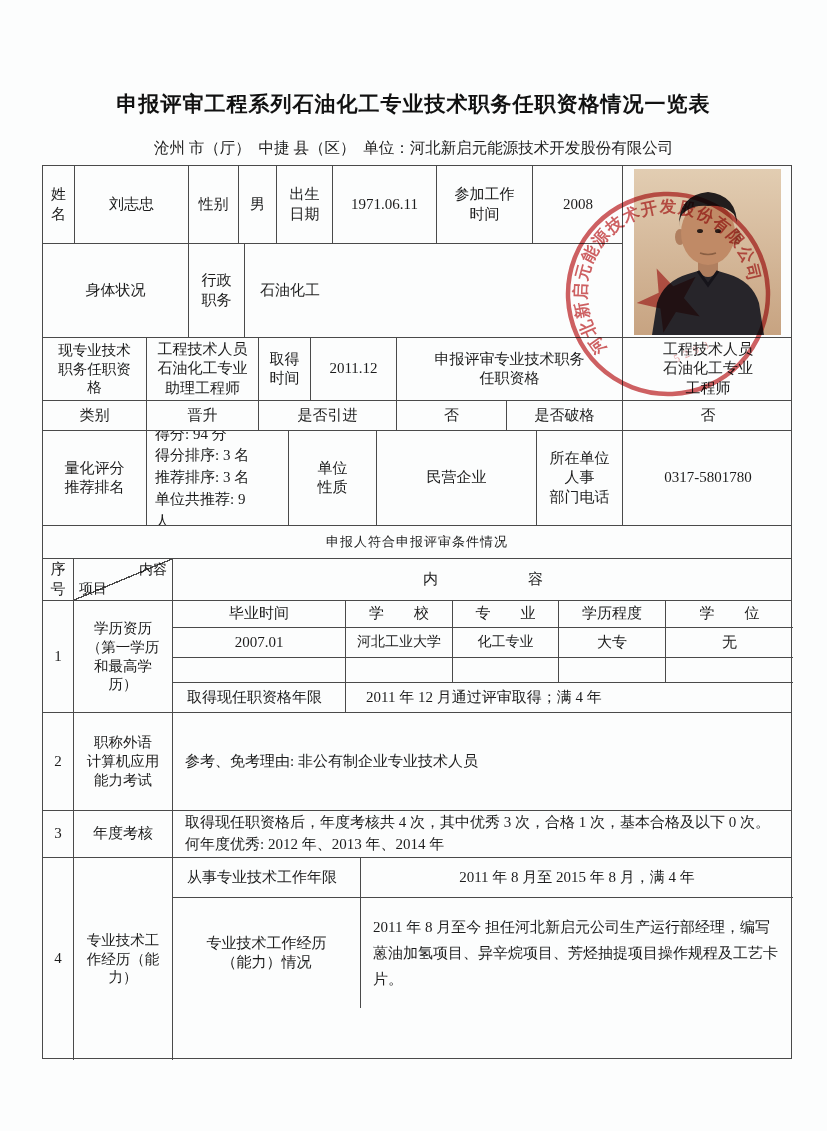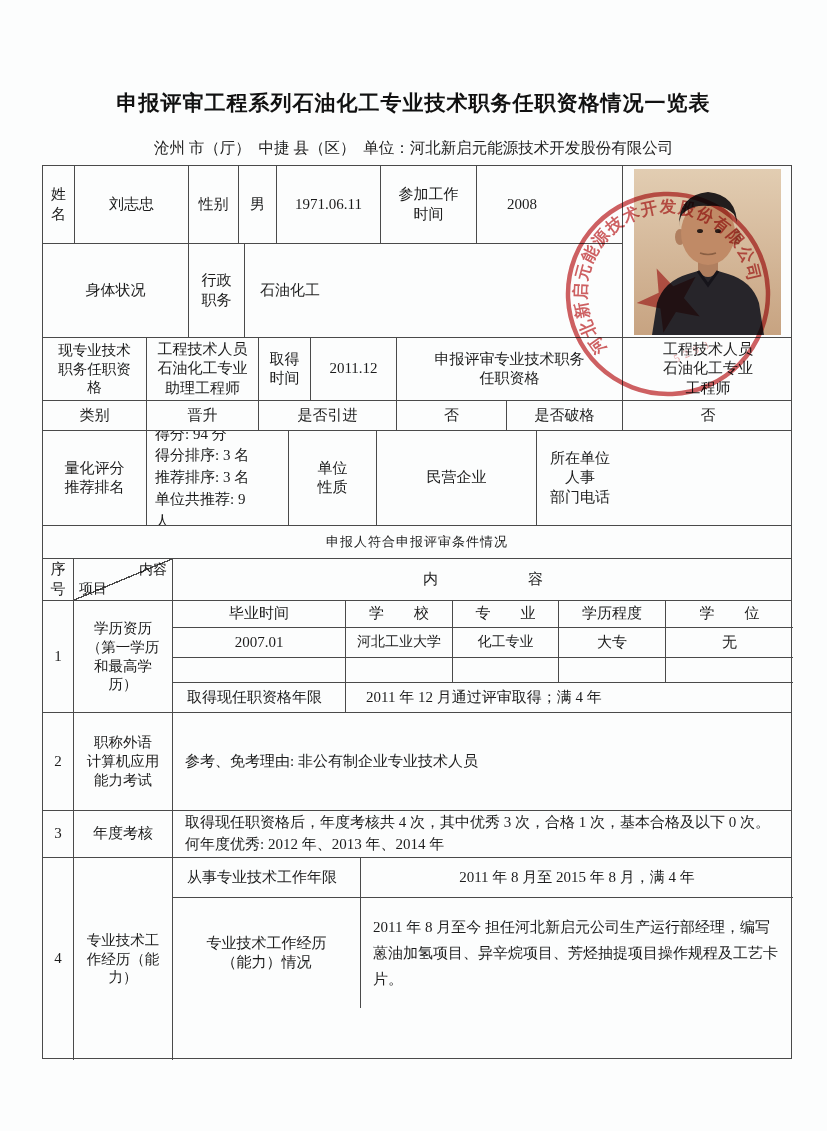--- a/index.html
+++ b/index.html
@@ -9,21 +9,21 @@
   }
   html,body{margin:0;padding:0;background:#ffffff;}
   .sheet{
     position:relative;width:827px;height:1131px;margin:0 auto;
     background:#fcfdfd;color:var(--ink);
     font-family:"Liberation Serif","DejaVu Serif",serif;
     font-size:15px;line-height:1.3;overflow:hidden;
   }
   .doc-title{
     position:absolute;top:90px;left:0;width:100%;text-align:center;
-    font-family:Liberation Serif, serif;
+    font-family:Liberation Sans, sans-serif;
     font-weight:bold;font-size:21px;letter-spacing:1px;color:#111;
   }
   .doc-subtitle{
     position:absolute;top:138px;left:0;width:100%;text-align:center;
     font-size:15.5px;color:#222;white-space:pre;
   }
   .grid{
     position:absolute;left:42px;top:165px;width:750px;height:894px;
     border:1.4px solid var(--ln);box-sizing:border-box;
     display:flex;flex-direction:column;
@@ -75,20 +75,22 @@
   <div class="grid">
 
     <div class="row" style="height:172px">
       <div class="col sep" style="width:580px">
         <div class="row" style="height:78px">
           <div class="cell" style="width:32px">姓
 名</div>
           <div class="cell" style="width:114px">刘志忠</div>
           <div class="cell" style="width:50px">性别</div>
           <div class="cell" style="width:38px">男</div>
+          <div class="cell" style="width:56px">出生
+日期</div>
           <div class="cell" style="width:104px">1971.06.11</div>
           <div class="cell" style="width:96px">参加工作
 时间</div>
           <div class="cell" style="width:90px">2008</div>
         </div>
         <div class="row" style="height:93px">
           <div class="cell" style="width:146px">身体状况</div>
           <div class="cell" style="width:56px">行政
 职务</div>
           <div class="cell" style="width:90px">石油化工</div>
@@ -150,20 +152,21 @@
 得分排序: 3 名
 推荐排序: 3 名
 单位共推荐: 9
 人</div>
       <div class="cell" style="width:88px">单位
 性质</div>
       <div class="cell" style="width:160px">民营企业</div>
       <div class="cell" style="width:86px">所在单位
 人事
 部门电话</div>
+      <div class="cell" style="width:170px">0317-5801780</div>
     </div>
 
     <div class="row" style="height:33px">
       <div class="cell banner-cell">申报人符合申报评审条件情况</div>
     </div>
 
     <div class="row" style="height:42px">
       <div class="cell" style="width:31px">序
 号</div>
       <div class="cell diag" style="width:99px">

